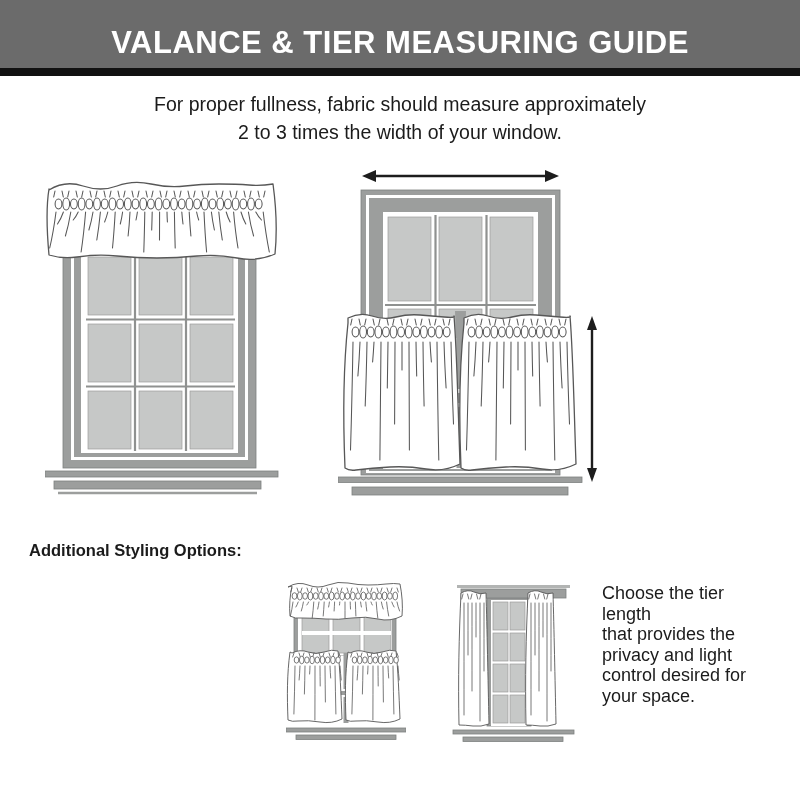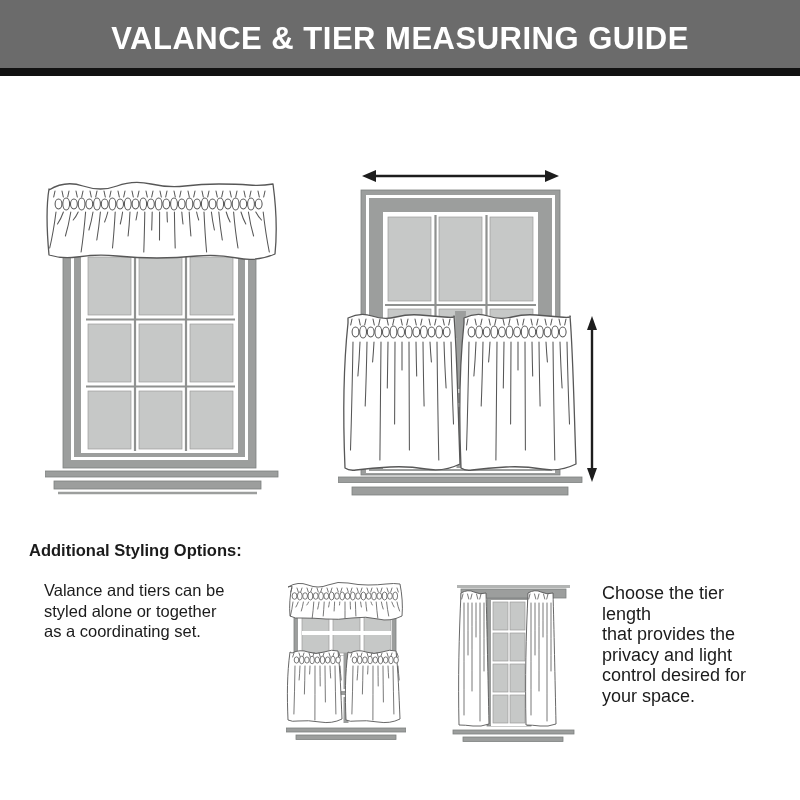--- a/index.html
+++ b/index.html
@@ -6,21 +6,21 @@
     --banner:#6b6b6b; --black:#111111; --frame:#9c9e9d; --pane:#c6c8c7;
     --line:#575757; --text:#1b1b1b; --bg:#ffffff;
   }
   html,body{margin:0;padding:0;background:#e8e8e8;}
   .page{
     position:relative;width:800px;height:800px;background:var(--bg);
     font-family:"Liberation Sans","DejaVu Sans",sans-serif;color:var(--text);
     overflow:hidden;margin:0 auto;
   }
   .banner{
-    position:absolute;left:0;top:0;width:800px;height:68px;background:var(--banner);
+    position:absolute;left:0;top:0;width:800px;height:76px;background:var(--banner);
     display:flex;align-items:center;justify-content:center;
   }
   .banner h1{
     margin:0;padding-top:10px;color:#ffffff;font-size:31px;font-weight:700;
     letter-spacing:0.5px;white-space:nowrap;
   }
   .banner-underline{position:absolute;left:0;top:68px;width:800px;height:8px;background:var(--black);}
   .intro{
     position:absolute;left:0;top:90px;width:800px;margin:0;text-align:center;
     font-size:19.5px;line-height:28px;white-space:pre-line;color:var(--text);
@@ -50,20 +50,22 @@
 </head>
 <body>
 
 <div class="page">
 
   <header class="banner">
     <h1>VALANCE &amp; TIER MEASURING GUIDE</h1>
   </header>
   <div class="banner-underline"></div>
 
+  <p class="intro">For proper fullness, fabric should measure approximately
+2 to 3 times the width of your window.</p>
 
   <div class="illus" style="left:45px;top:172px;width:234px;height:326px;">
     <svg viewBox="0 0 234 326">
 
       <g>
         <rect class="frame-edged" x="18" y="58" width="193" height="238"></rect>
         <rect class="white" x="26" y="66" width="177" height="222"></rect>
         <rect class="frame" x="29" y="69" width="171" height="216"></rect>
         <rect class="white" x="36" y="76" width="157" height="205"></rect>
 
@@ -333,23 +335,20 @@
       <g>
         <line class="arrow" x1="254" y1="168" x2="254" y2="310"></line>
         <path class="arrowhead" d="M254,156 L249,170 L259,170 Z"></path>
         <path class="arrowhead" d="M254,322 L249,308 L259,308 Z"></path>
       </g>
     </svg>
   </div>
 
 
   <p class="styling-heading">Additional Styling Options:</p>
-  <p class="styling-body">Valance and tiers can be
-styled alone or together
-as a coordinating set.</p>
 
   <div class="illus" style="left:286px;top:575px;width:120px;height:168px;">
     <svg viewBox="0 0 120 168">
       <defs>
         <path id="miniTier" d="M6,78 q8,-4 16,-1 t16,0 t14,-1 c2,18 3,44 4,68 q-10,5 -22,3 t-22,-1 q-6,1 -10,-1 c-1,-24 -1,-46 2,-68 z"></path>
       </defs>
       <g>
         <rect class="frame-edged" x="8" y="40" width="102" height="40"></rect>
         <rect class="white" x="12" y="40" width="94" height="40"></rect>
         <rect class="pane" x="16" y="42" width="27" height="36"></rect>

